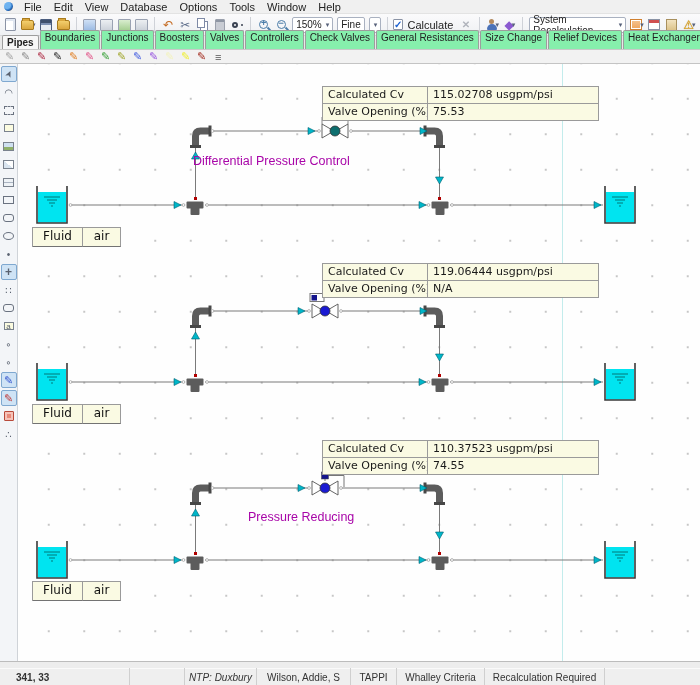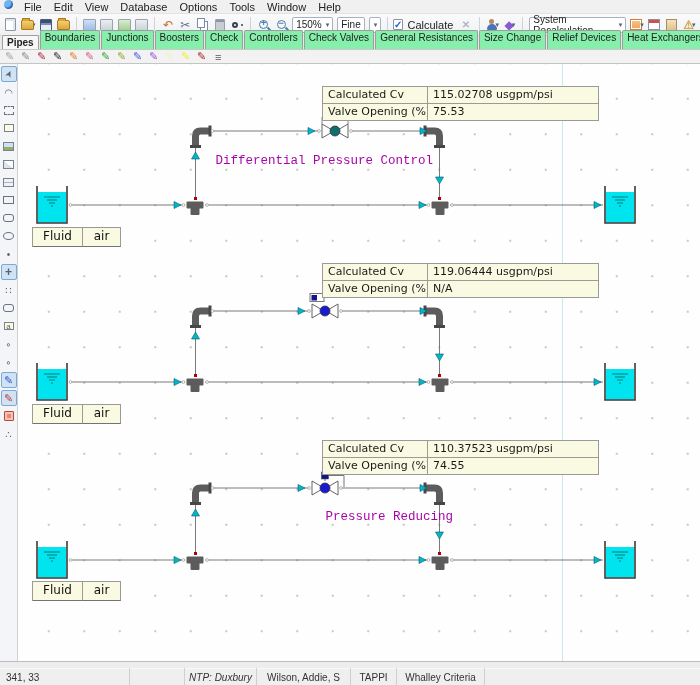--- a/index.html
+++ b/index.html
@@ -1,21 +1,21 @@
 <!DOCTYPE html>
 <html><head>
 <meta charset="utf-8">
 <style>
   * { margin:0; padding:0; box-sizing:border-box; }
   html,body { width:700px; height:685px; }
   body { font-family:"Liberation Sans", sans-serif; background:#e9e9e9; position:relative; overflow:hidden; }
   #app { position:absolute; inset:0; width:700px; height:685px; background:#f0f0f0; }
 
   
-  .menubar { position:absolute; left:0; top:0; width:700px; height:14px; background:#f0f0f0; display:flex; align-items:flex-start; gap:0; border-bottom:1px solid #e3e3e3; }
+  .menubar { position:absolute; left:0; top:0; width:700px; height:14px; background:#f0f0f0; display:flex; align-items:center; gap:0; border-bottom:1px solid #e3e3e3; }
   .applogo { width:9px; height:9px; border-radius:50%; margin:0 5px 0 4px; background:radial-gradient(circle at 35% 35%, #6fb3f0 0 40%, #1a63b8 65%, #d86a1a 100%); }
   .menu-item { font-size:11px; color:#222; padding:0 6px; height:14px; line-height:14px; cursor:default; }
 
   
   .toolbar { position:absolute; left:0; top:14px; width:700px; height:22px; background:linear-gradient(#fbfbfc,#eef0f3); border-bottom:1px solid #d4d6da; display:flex; align-items:center; padding:0 3px; gap:2px; }
   .tsep { width:1px; height:16px; background:#cfd2d8; margin:0 3px; }
   .tbtn { width:18px; height:18px; display:flex; align-items:center; justify-content:center; border-radius:2px; position:relative; }
   .caret { font-size:7px; color:#57617a; margin-left:-2px; }
   .ic { display:inline-block; }
   .ic-page { width:11px; height:13px; background:#fff; border:1px solid #8b93a5; border-radius:1px; box-shadow:inset -2px 2px 0 #dfe6f0; }
@@ -79,27 +79,27 @@
   
   .canvas { position:absolute; left:18px; top:64px; width:682px; height:597px; background:#fefefe;
     background-image:radial-gradient(#c6c6c6 0.7px, transparent 0.9px);
     background-size:35.5px 35.5px; background-position:13px 17px; overflow:hidden; }
   .pageline { position:absolute; left:544px; top:0; width:1px; height:597px; background:#c3ecec; }
   .dsvg { position:absolute; left:0; top:0; }
   .rtable { position:absolute; width:277px; display:grid; grid-template-columns:105px 171px; border-top:1px solid #9a9a9a; border-left:1px solid #9a9a9a; font-family:"DejaVu Sans", sans-serif; font-size:11px; color:#1a1a1a; }
   .rtable > div { border-right:1px solid #9a9a9a; border-bottom:1px solid #9a9a9a; padding:1px 5px 2px; height:17px; line-height:14px; white-space:nowrap; overflow:hidden; }
   .ftable { position:absolute; display:grid; grid-template-columns:50px 38px; border-top:1px solid #9a9a9a; border-left:1px solid #9a9a9a; font-family:"DejaVu Sans", sans-serif; font-size:12px; color:#111; }
   .ftable > div { border-right:1px solid #9a9a9a; border-bottom:1px solid #737373; height:19px; line-height:17px; text-align:center; }
-  .syslabel { position:absolute; font-family:Liberation Mono, monospace; font-size:12.5px; text-align:right; white-space:nowrap; }
+  .syslabel { position:absolute; font-family:Liberation Sans, sans-serif; font-size:12.5px; text-align:left; white-space:nowrap; }
 
   
   .statuswrap { position:absolute; left:0; top:661px; width:700px; height:24px; background:#ededed; border-top:1px solid #bcbcbc; }
   .statusrow { position:absolute; left:0; top:6px; height:18px; width:700px; display:flex; }
   .scell { height:18px; border-right:1px solid #cfcfcf; font-size:10px; color:#333; display:flex; align-items:center; justify-content:center; white-space:nowrap; overflow:hidden; background:#efefef; box-shadow:inset 0 1px 0 #fafafa; }
-  .scell.first { justify-content:flex-start; padding-left:6px; }
+  .scell.first { justify-content:flex-start; padding-left:16px;font-weight:bold; }
 </style>
 </head>
 <body>
 
 <div id="app">
 
   <div class="menubar">
     <span class="applogo"></span>
     <span class="menu-item">File</span>
     <span class="menu-item">Edit</span>
@@ -211,21 +211,21 @@
         <span class="ic-warn">⚠</span>
         <span class="caret">▾</span>
       </span>
   </div>
 
   <div class="tabsrow">
     <span class="tab active">Pipes</span>
     <span class="tab">Boundaries</span>
     <span class="tab">Junctions</span>
     <span class="tab">Boosters</span>
-    <span class="tab">Check</span>
+    <span class="tab">Valves</span>
     <span class="tab">Controllers</span>
     <span class="tab">Check Valves</span>
     <span class="tab">General Resistances</span>
     <span class="tab">Size Change</span>
     <span class="tab">Relief Devices</span>
     <span class="tab">Heat Exchangers</span>
   </div>
 
   <div class="penrow">
     <span class="pen" style="color: rgb(168, 168, 168);">✎</span>
@@ -494,17 +494,18 @@
   </div>
 
   <div class="statuswrap">
     <div class="statusrow">
       <div class="scell first" style="width:130px;">341, 33</div>
       <div class="scell" style="width:55px;"></div>
       <div class="scell" style="width:72px;font-style:italic;">NTP: Duxbury</div>
       <div class="scell" style="width:94px;">Wilson, Addie, S</div>
       <div class="scell" style="width:46px;">TAPPI</div>
       <div class="scell" style="width:88px;">Whalley Criteria</div>
+      <div class="scell" style="width:120px;">Recalculation Required</div>
       <div class="scell" style="flex:1; border-right:none;"></div>
     </div>
   </div>
 
 </div>
 
 </body></html>

